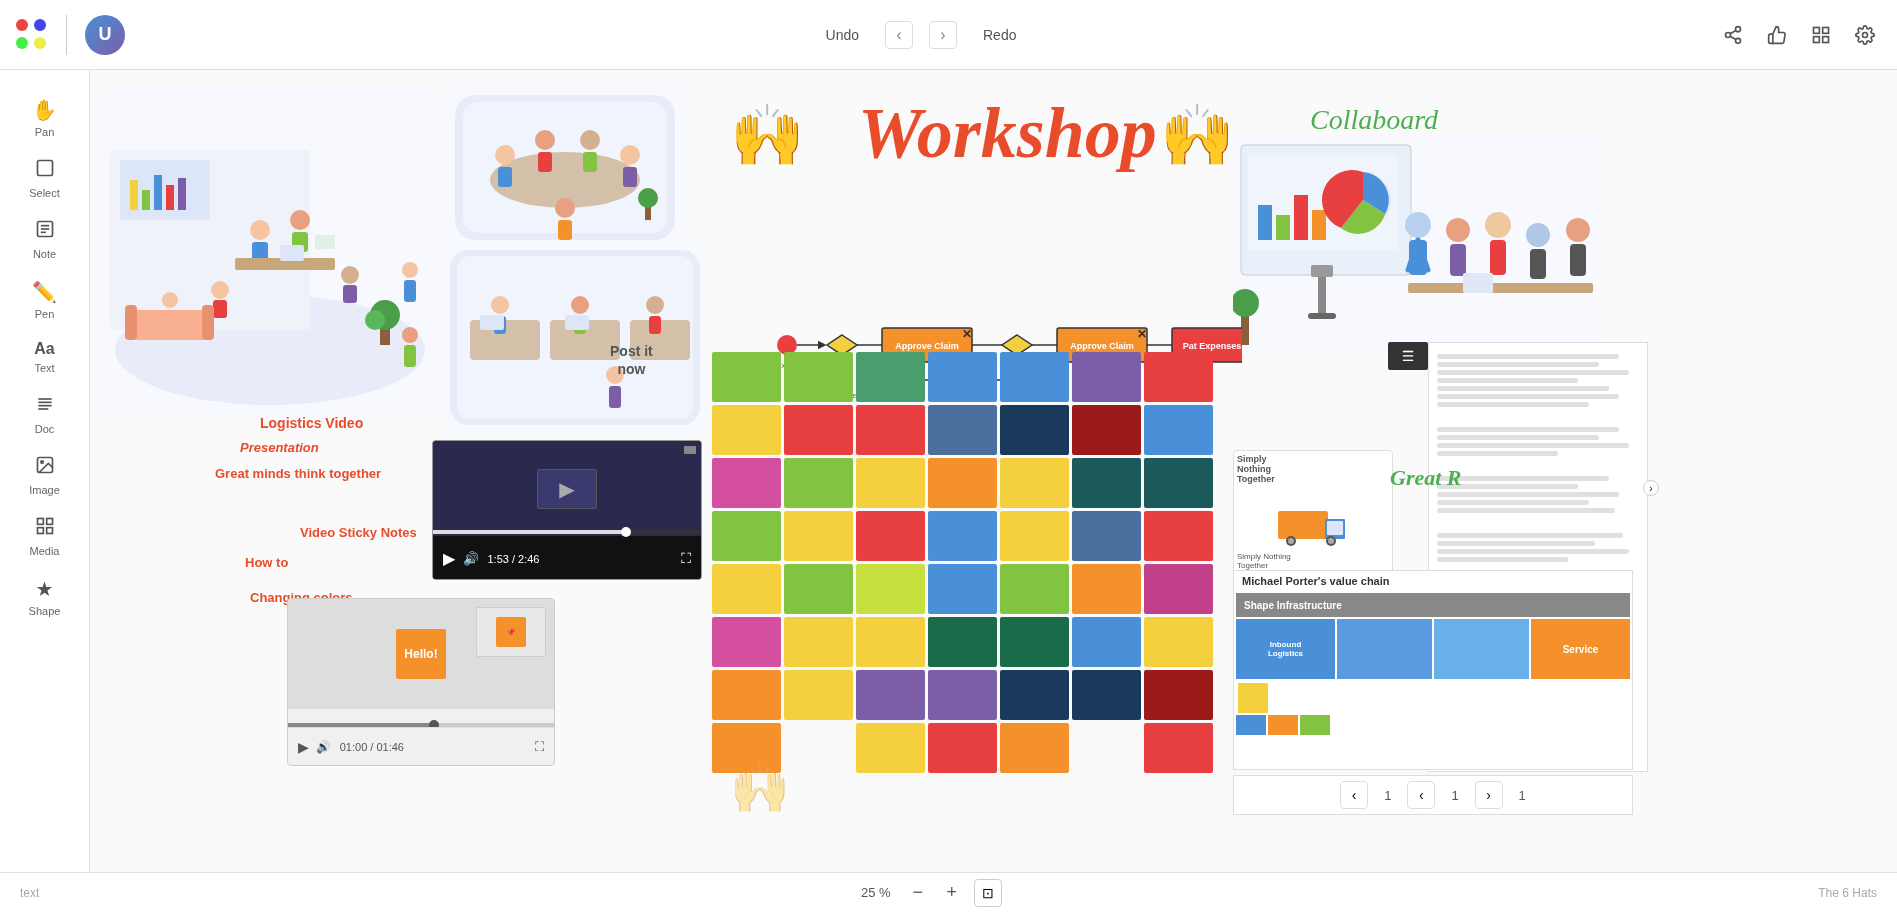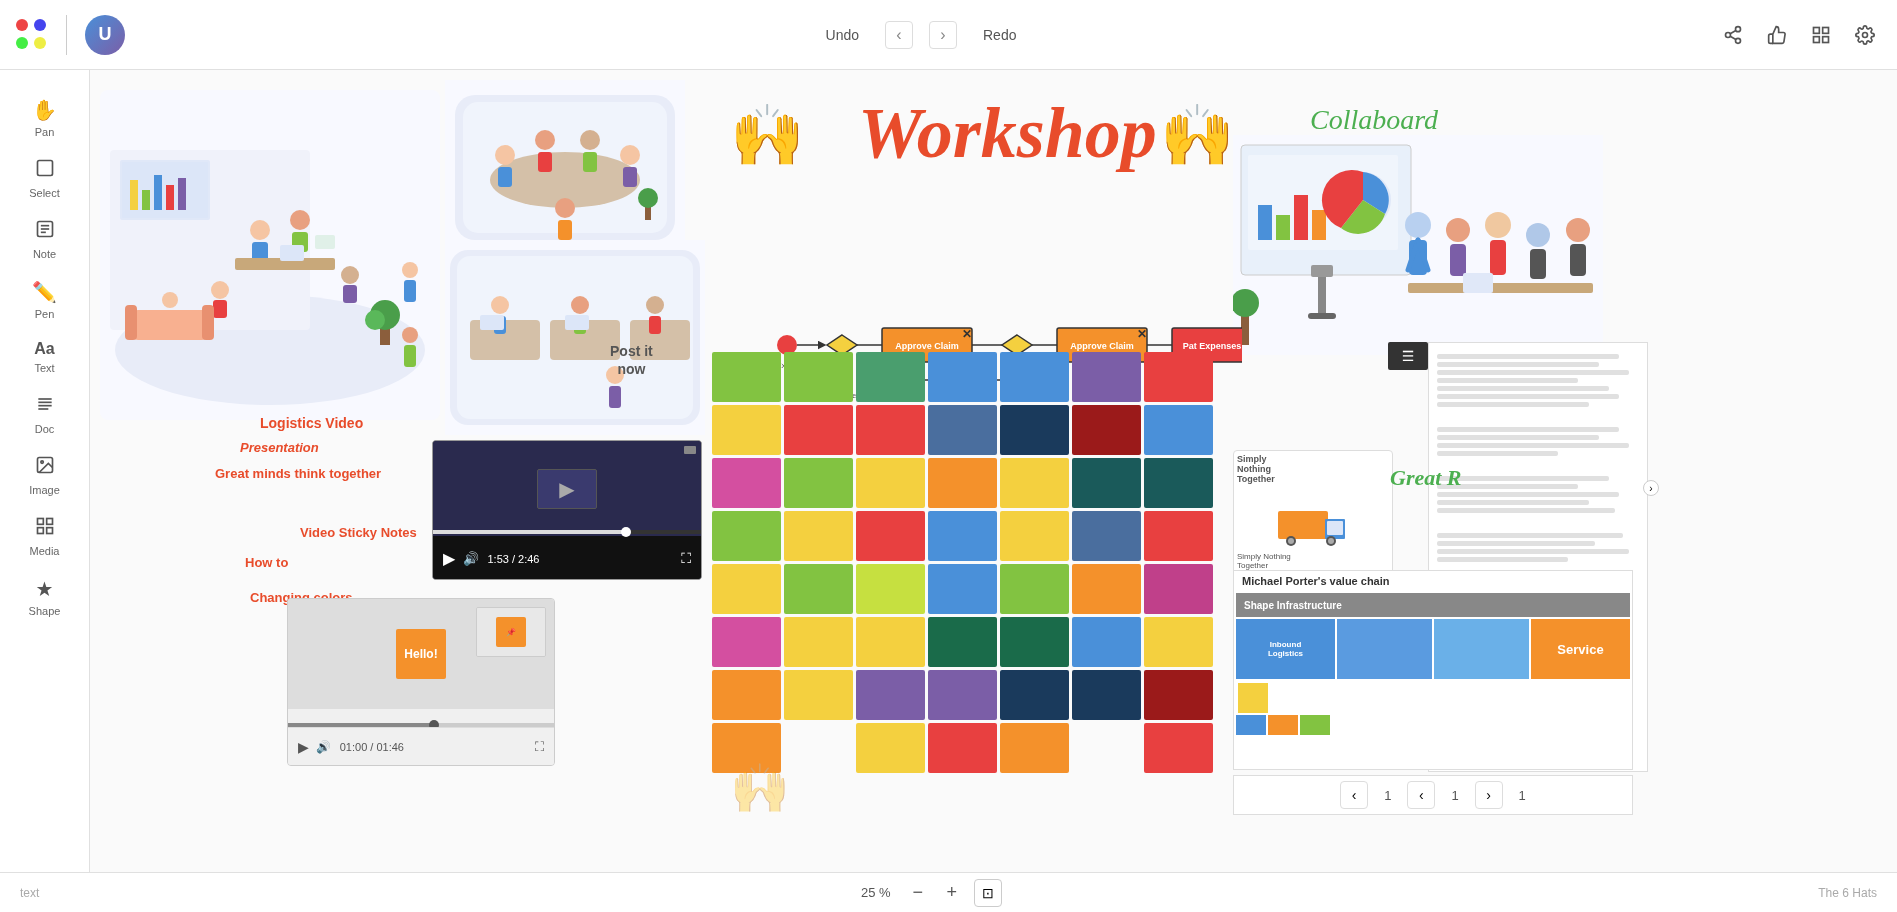--- a/index.html
+++ b/index.html
@@ -771,21 +771,21 @@
   <div style="position:absolute;top:500px;left:1143px;width:400px;height:200px;background:#fff;border:1px solid #ddd;overflow:hidden;">
     <div style="padding:4px 8px;font-size:11px;font-weight:600;color:#333;">Michael Porter's value chain</div>
 
 
     <div style="background:#888;height:24px;margin:2px;display:flex;align-items:center;padding:0 8px;font-size:10px;color:white;font-weight:600;">Shape Infrastructure</div>
 
     <div style="display:flex;gap:2px;margin:2px;height:60px;">
       <div style="flex:1;background:#4a90d9;display:flex;align-items:center;justify-content:center;font-size:8px;color:white;font-weight:600;text-align:center;padding:2px;">Inbound<br>Logistics</div>
       <div style="flex:1;background:#5a9be0;display:flex;align-items:center;justify-content:center;font-size:8px;color:white;text-align:center;"></div>
       <div style="flex:1;background:#6ab0e8;display:flex;align-items:center;justify-content:center;font-size:8px;color:white;text-align:center;"></div>
-      <div style="flex:1;background:#f4912b;display:flex;align-items:center;justify-content:center;font-size:13px;color:white;font-weight:600;text-align:center;padding:2px;">Service</div>
+      <div style="flex:1;background:#f4912b;display:flex;align-items:center;justify-content:center;font-size:10px;color:white;font-weight:600;text-align:center;padding:2px;">Service</div>
     </div>
 
     <div style="width:30px;height:30px;background:#f4d03f;margin:4px 0 0 4px;"></div>
 
     <div style="display:flex;gap:2px;margin:2px;">
       <div style="width:30px;height:20px;background:#4a90d9;"></div>
       <div style="width:30px;height:20px;background:#f4912b;"></div>
       <div style="width:30px;height:20px;background:#82c341;"></div>
     </div>
   </div>

